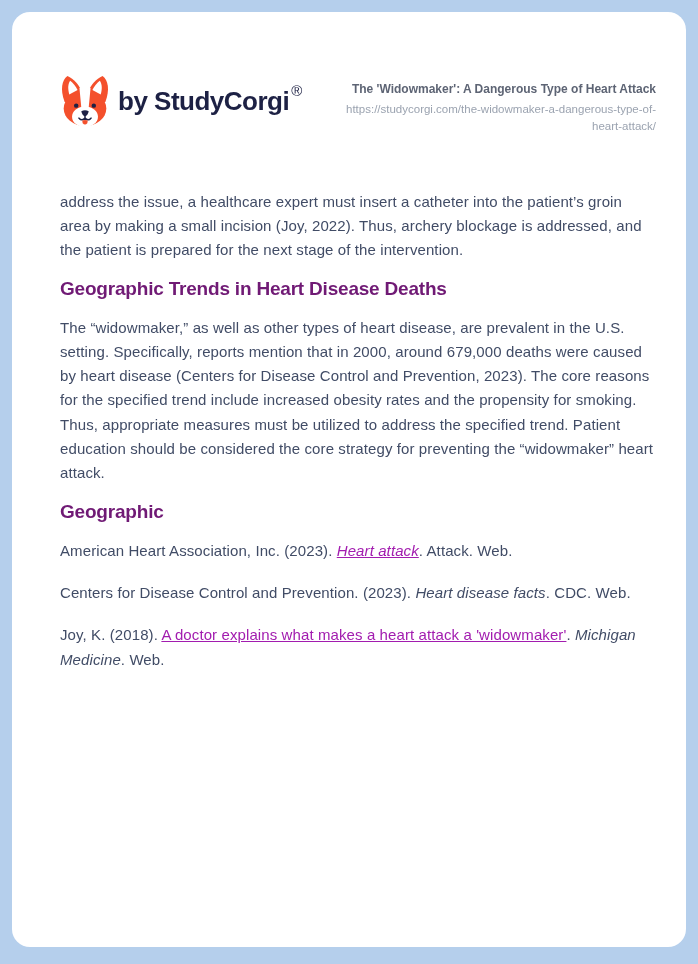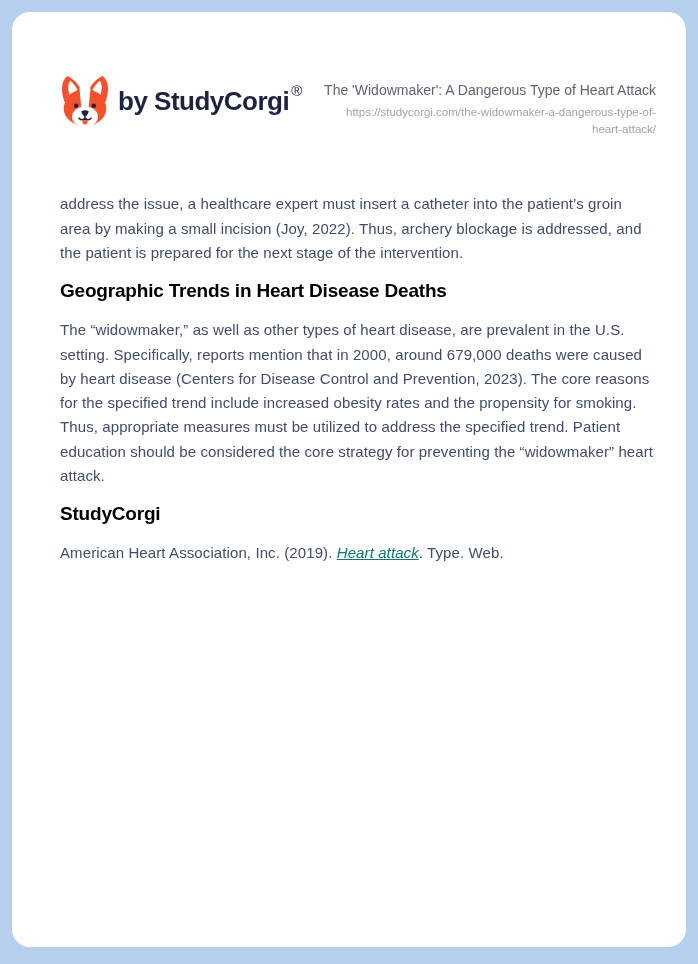--- a/index.html
+++ b/index.html
@@ -31,22 +31,22 @@
     font-size: 15px;
     font-weight: 400;
     color: #1d2144;
     vertical-align: top;
     position: relative;
     top: -4px;
     margin-left: 2px;
   }
   .doc-meta { width: 348px; text-align: right; padding-top: 7px; }
   .doc-title {
-    font-size: 14px;
-    font-weight: 400;
+    font-size: 12px;
+    font-weight: 700;
     color: #5d6474;
     line-height: 1.35;
     margin-bottom: 4px;
   }
   .doc-url {
     font-size: 11.5px;
     font-weight: 400;
     color: #9ba3b0;
     line-height: 1.5;
     margin-left: 36px;
@@ -54,27 +54,27 @@
   .content { margin-top: 54px; width: 594px; }
   .body-text {
     font-size: 15px;
     line-height: 24.3px;
     color: #414c66;
     letter-spacing: 0.1px;
   }
   h2 {
     font-size: 19px;
     font-weight: 800;
-    color: #000000;
+    color: #701a75;
     letter-spacing: -0.2px;
   }
   .h2-geo { margin-top: 15px; margin-bottom: 16px; }
   .h2-refs { margin-top: 15px; margin-bottom: 16px; }
   .ref { margin-bottom: 18px; }
-  a.link { color: #0f766e; }
+  a.link { color: #a21caf; }
   .italic { font-style: italic; }
   .standalone-link {
     display: inline-block;
     font-size: 17.5px;
     margin-top: 12px;
     margin-bottom: 4px;
     line-height: 1.3;
   }
   .ref-last { margin-top: 0; }
 </style>
@@ -107,21 +107,23 @@
     </div>
   </div>
 
   <div class="content">
     <p class="body-text">address the issue, a healthcare expert must insert a catheter into the patient’s groin area by making a small incision (Joy, 2022). Thus, archery blockage is addressed, and the patient is prepared for the next stage of the intervention.</p>
 
     <h2 class="h2-geo">Geographic Trends in Heart Disease Deaths</h2>
 
     <p class="body-text">The “widowmaker,” as well as other types of heart disease, are prevalent in the U.S. setting. Specifically, reports mention that in 2000, around 679,000 deaths were caused by heart disease (Centers for Disease Control and Prevention, 2023). The core reasons for the specified trend include increased obesity rates and the propensity for smoking. Thus, appropriate measures must be utilized to address the specified trend. Patient education should be considered the core strategy for preventing the “widowmaker” heart attack.</p>
 
-    <h2 class="h2-refs">StudyCorgi</h2>
+    <h2 class="h2-refs">Geographic</h2>
 
-    <p class="body-text ref"><span>American Heart Association, Inc. (2019). </span><a class="link italic" href="#">Heart attack</a><span>. Type. Web.</span></p>
+    <p class="body-text ref"><span>American Heart Association, Inc. (2023). </span><a class="link italic" href="#">Heart attack</a><span>. Attack. Web.</span></p>
+
+    <p class="body-text ref"><span>Centers for Disease Control and Prevention. (2023). </span><span class="italic">Heart disease facts</span><span>. CDC. Web.</span></p>
 
 
-
+    <p class="body-text ref ref-last"><span>Joy, K. (2018). </span><a class="link" href="#">A doctor explains what makes a heart attack a 'widowmaker'</a><span>. </span><span class="italic">Michigan Medicine</span><span>. Web.</span></p>
   </div>
 
 </div>
 
 </body></html>

